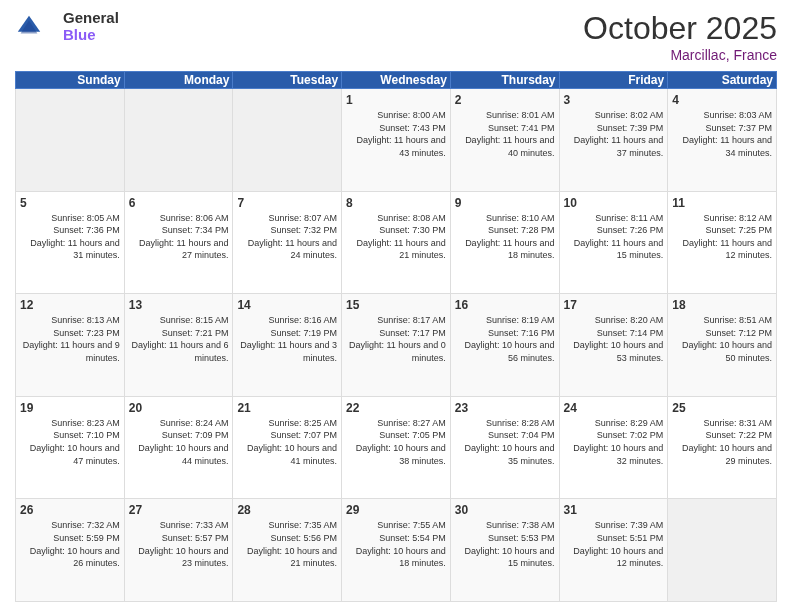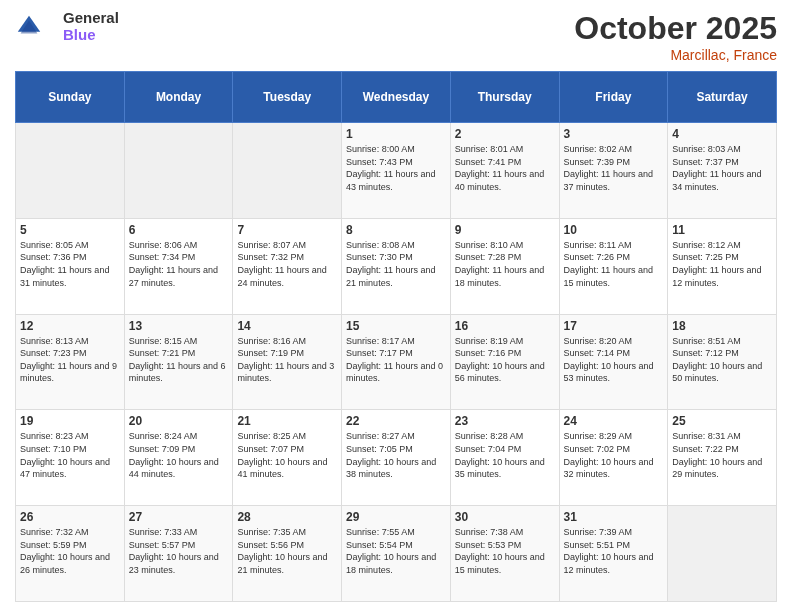--- a/index.html
+++ b/index.html
@@ -45,43 +45,43 @@
     }
     .logo-icon {
       width: 28px;
       height: 28px;
     }
     .title-block {
       text-align: right;
     }
     .month-title {
       font-size: 32px;
-      font-weight: bold;
+      font-weight: normal;
       color: #333;
     }
     .location {
       font-size: 14px;
-      color: #c2410c;
+      color: #701a75;
     }
     .calendar {
       flex: 1;
       border: 1px solid #ccc;
       border-collapse: collapse;
       width: 100%;
       table-layout: fixed;
     }
     .calendar thead tr {
       background: #2a5caa;
     }
     .calendar thead th {
       color: #fff;
       font-size: 12px;
       font-weight: bold;
-      padding: 18px 3px;
-      text-align: center;
+      padding: 1px 3px;
+      text-align: right;
       border: 1px solid #4a7cca;
     }
     .calendar tbody tr {
       border-bottom: 1px solid #ccc;
     }
     .calendar tbody td {
       vertical-align: top;
       padding: 4px 4px;
       border: 1px solid #ddd;
       font-size: 9.5px;
@@ -96,20 +96,21 @@
       font-size: 12px;
       font-weight: bold;
       color: #333;
       display: block;
       margin-bottom: 2px;
     }
     .day-info {
       font-size: 9px;
       color: #333;
       line-height: 1.4;
+      text-align: right;
     }
     .empty-cell {
       background: #f0f0f0 !important;
     }
   </style>
 </head>
 <body>
 
 <div class="container">
   <div class="header">

